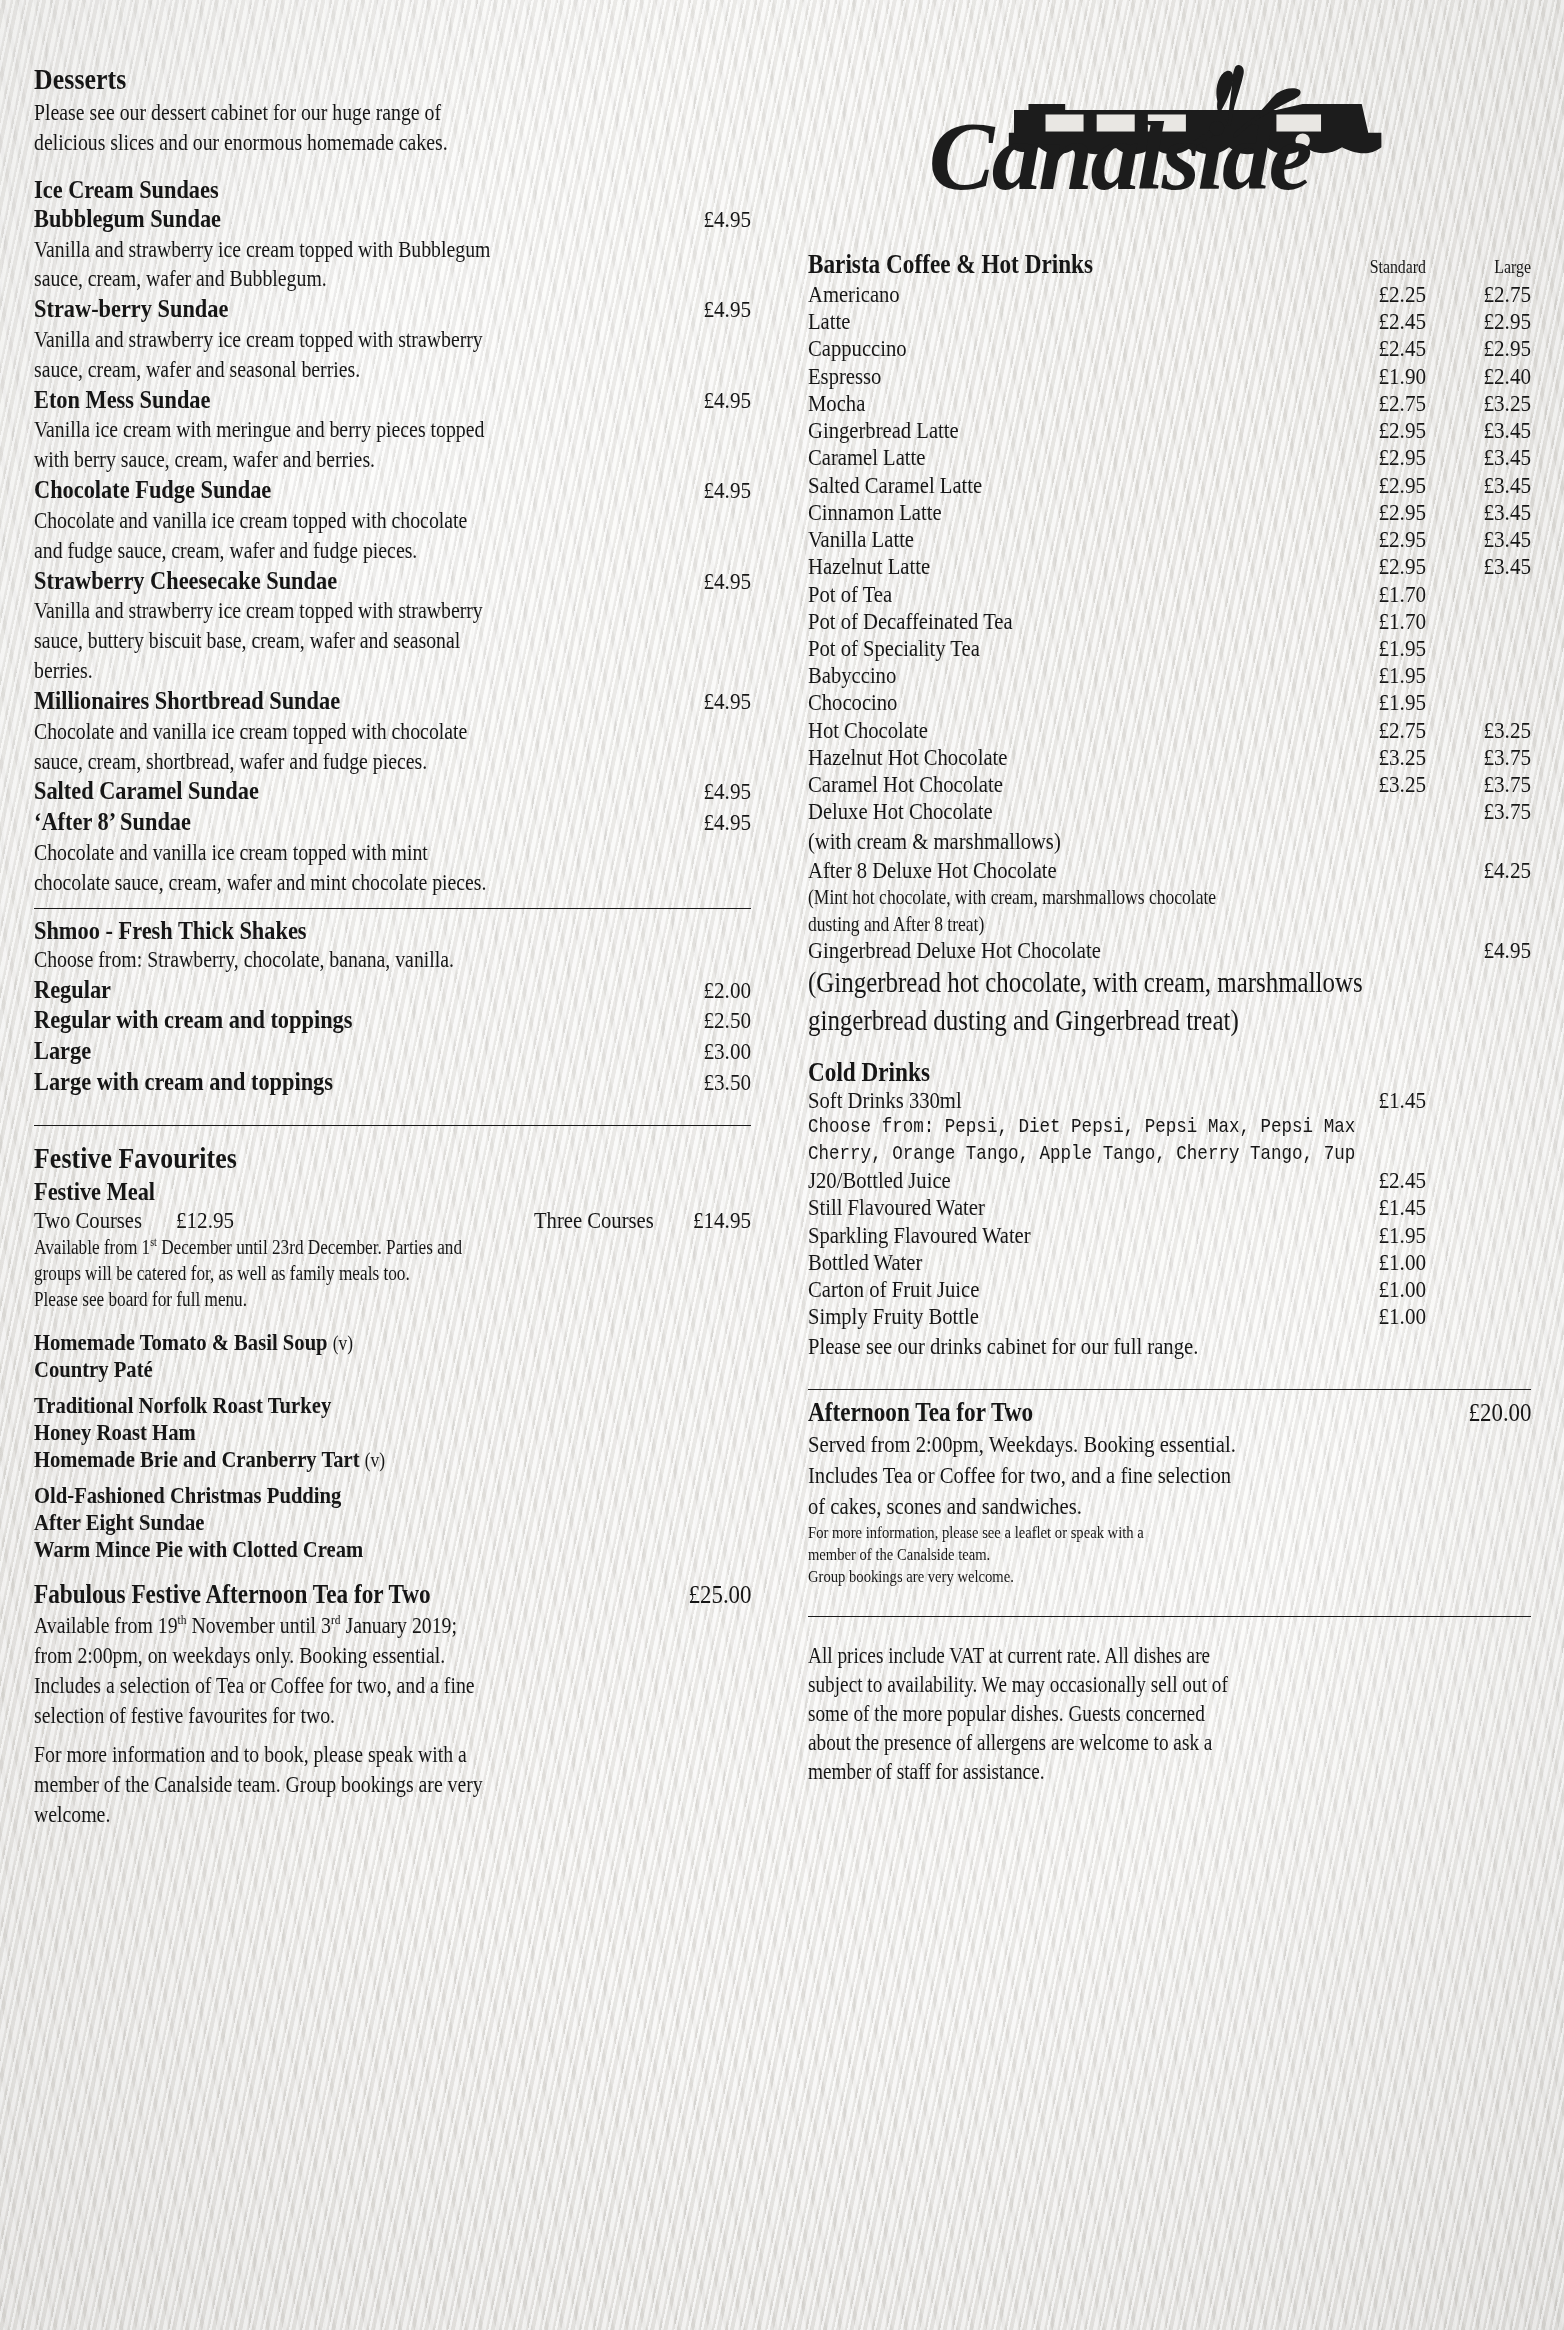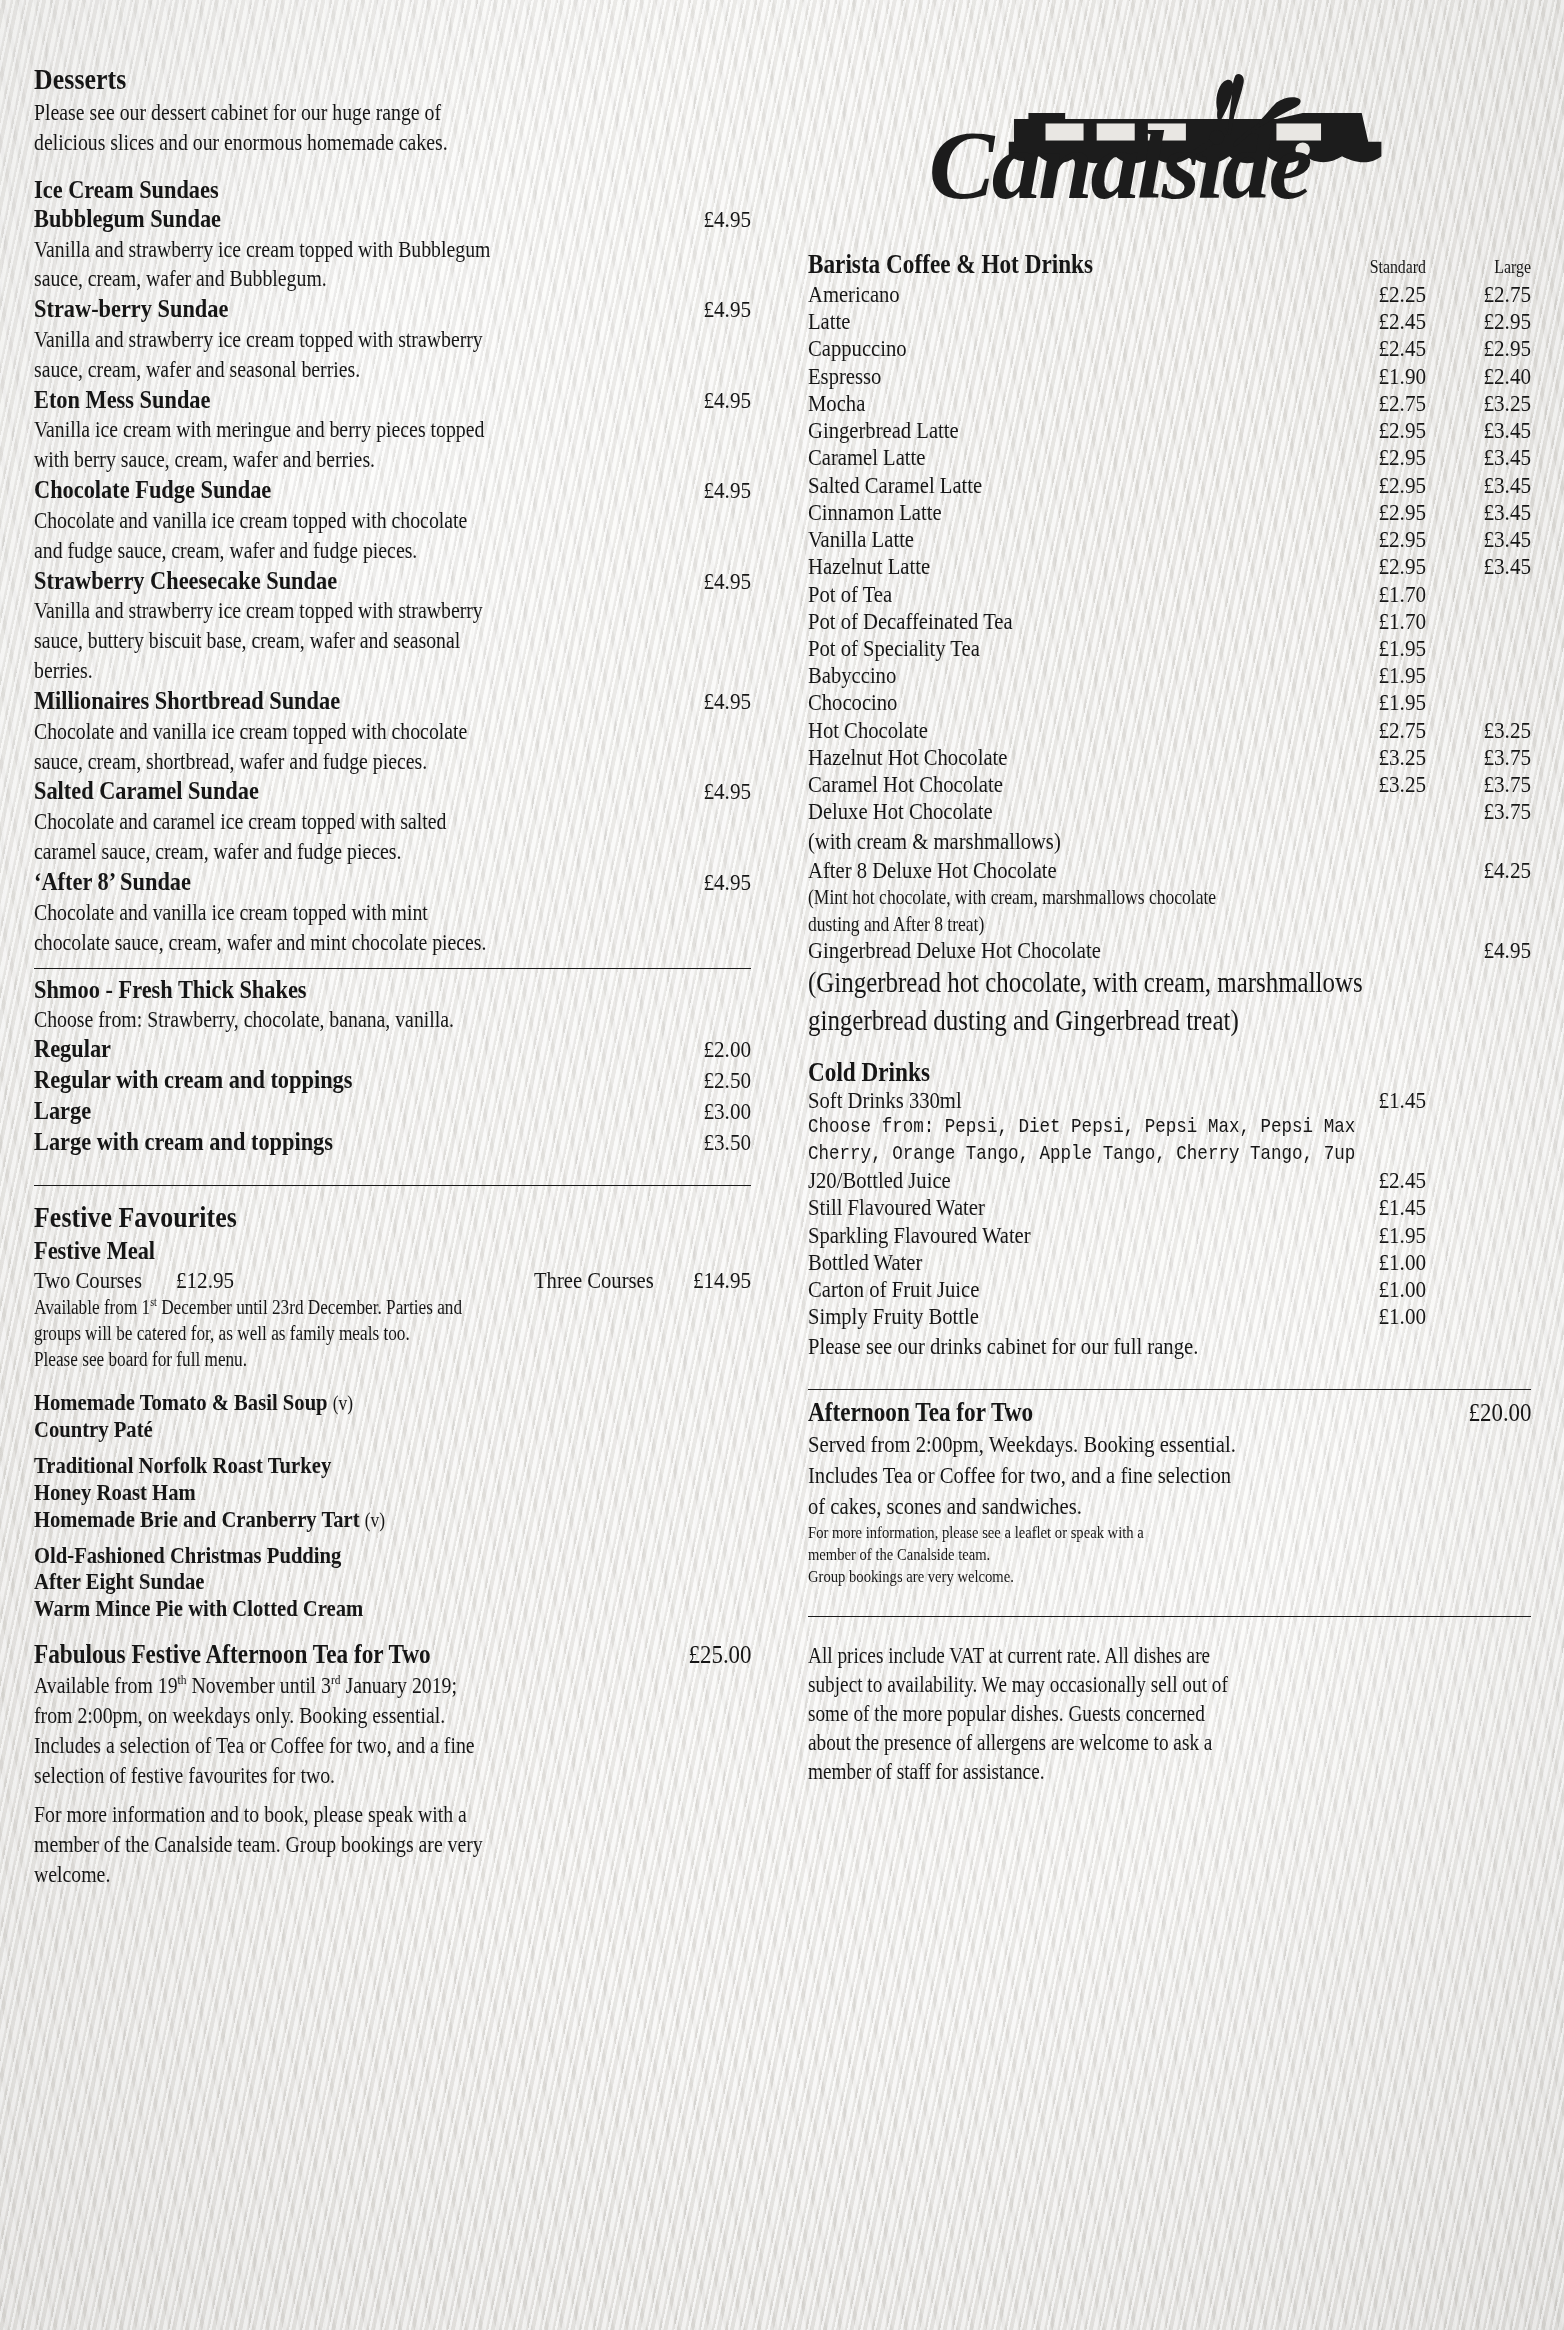--- a/index.html
+++ b/index.html
@@ -70,21 +70,21 @@
     position: absolute;
     left: 808px;
     top: 249px;
     width: 723px;
   }
 
   
   .logo-wrap {
     position: absolute;
     left: 908px;
-    top: 50px;
+    top: 41px;
     width: 645px;
     height: 164px;
   }
   .logo-wrap svg { width: 100%; height: 100%; display: block; }
 
   
   .sec-title {
     font-weight: bold;
     font-size: 30px;
     line-height: 1.08;
@@ -309,24 +309,20 @@
       <div class="body-block">
         <span class="ln">Chocolate and vanilla ice cream topped with chocolate</span>
         <span class="ln">sauce, cream, shortbread, wafer and fudge pieces.</span>
       </div>
 
       <div class="row">
         <span class="nm">Salted Caramel Sundae</span>
         <span class="spacer"></span>
         <span class="pr">£4.95</span>
       </div>
-      <div class="body-block">
-        <span class="ln">Chocolate and caramel ice cream topped with salted</span>
-        <span class="ln">caramel sauce, cream, wafer and fudge pieces.</span>
-      </div>
 
       <div class="row">
         <span class="nm">‘After 8’ Sundae</span>
         <span class="spacer"></span>
         <span class="pr">£4.95</span>
       </div>
       <div class="body-block">
         <span class="ln">Chocolate and vanilla ice cream topped with mint</span>
         <span class="ln">chocolate sauce, cream, wafer and mint chocolate pieces.</span>
       </div>

